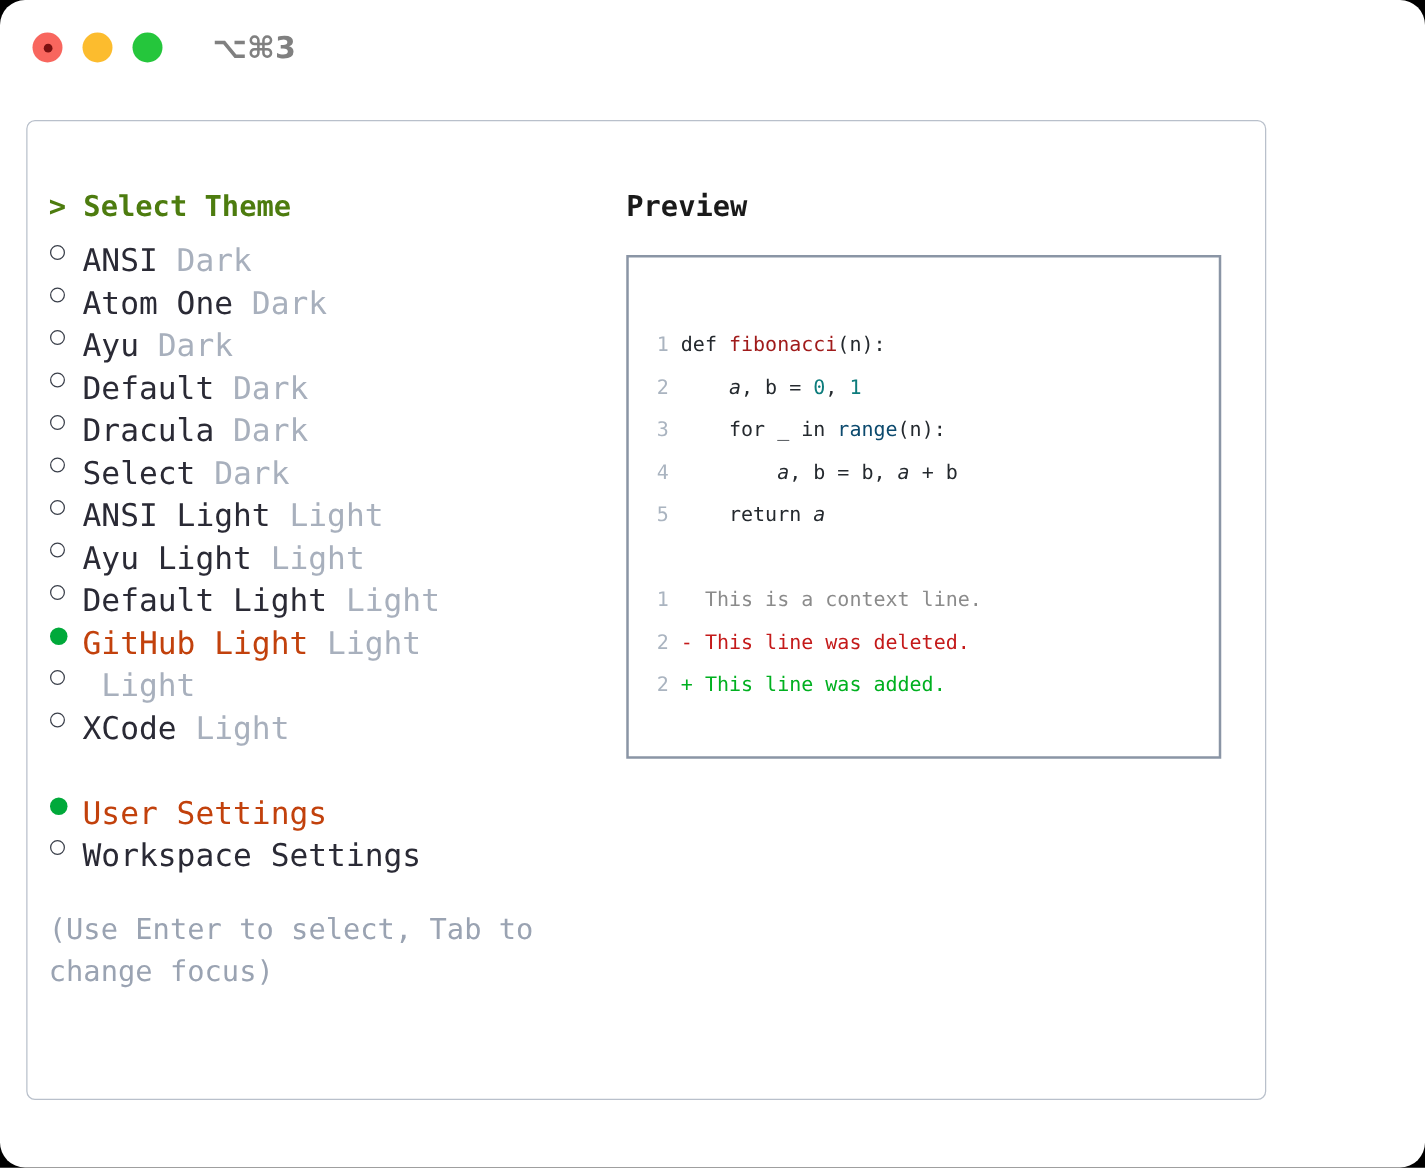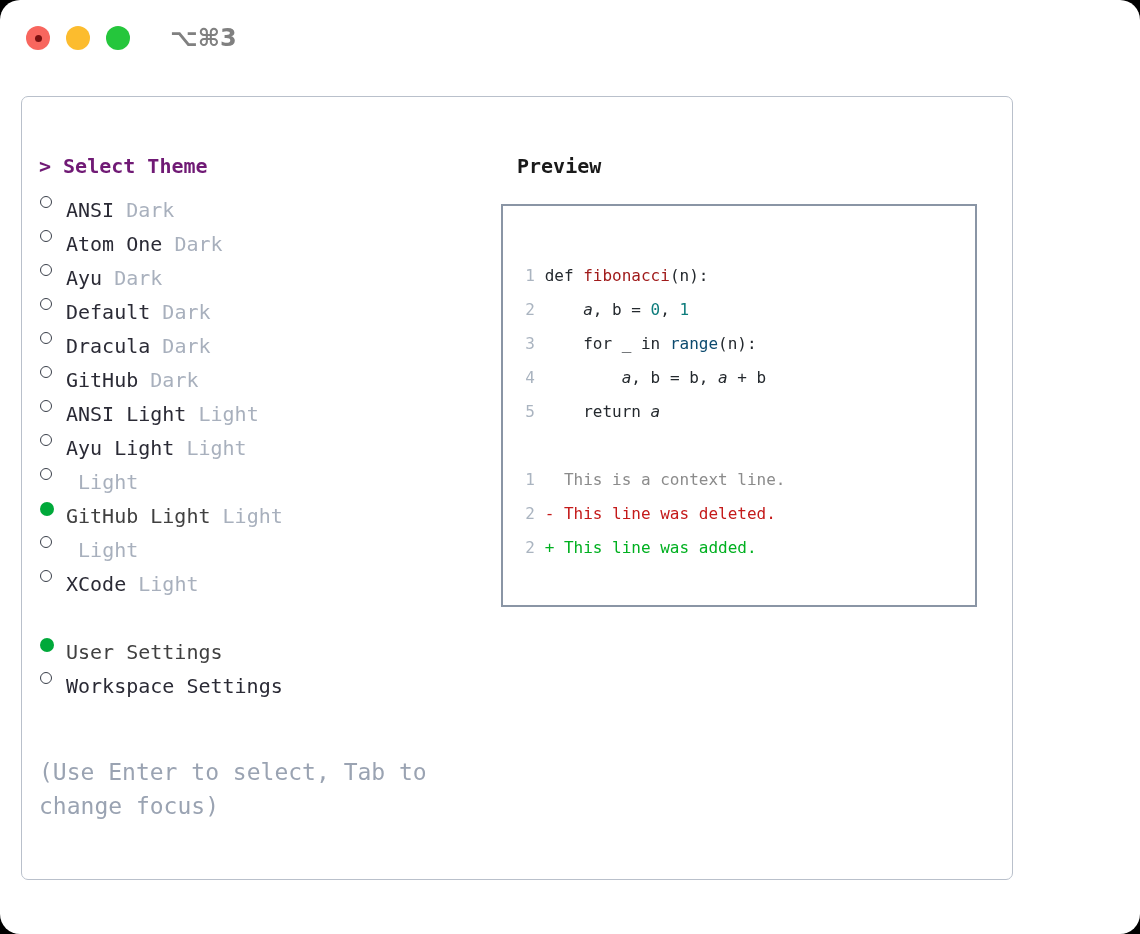--- a/index.html
+++ b/index.html
@@ -74,32 +74,32 @@
   }
 
   
   .left-pane {
     position: absolute;
     left: 17px;
     top: 52px;
     width: 430px;
   }
   .section-header {
-    font-size: 20px;
+    font-size: 23px;
     font-weight: bold;
-    color: #701a75;
+    color: #4d7c0f;
     line-height: 34px;
     white-space: pre;
   }
   .row {
     display: flex;
     align-items: baseline;
     line-height: 34px;
     height: 34px;
-    font-size: 20px;
+    font-size: 25px;
     white-space: pre;
   }
   .marker {
     width: 27px;
     flex: 0 0 27px;
     position: relative;
     height: 34px;
   }
   .marker .ring {
     position: absolute;
@@ -115,55 +115,53 @@
     position: absolute;
     left: 1px;
     top: 13px;
     width: 14px;
     height: 14px;
     border-radius: 50%;
     background: #00a93a;
     box-sizing: border-box;
   }
   .item-label { color: #2a2a35; }
-  .item-label.selected { color: #404040; }
+  .item-label.selected { color: #c2410c; }
   .item-tag { color: #a8b0bd; }
 
   .apply-header {
     font-size: 23px;
     color: #1a1a1a;
     line-height: 34px;
     padding-left: 27px;
     white-space: pre;
   }
   .spacer-row { height: 34px; }
 
   .help-text {
     font-size: 23px;
     color: #9aa3b2;
     line-height: 34px;
     width: 420px;
     white-space: pre-wrap;
-    margin-top: 28px;
   }
 
   
   .right-pane {
     position: absolute;
     left: 479px;
     top: 52px;
     width: 490px;
   }
   .preview-title {
-    font-size: 20px;
+    font-size: 23px;
     font-weight: bold;
     color: #1a1a1a;
     line-height: 34px;
     white-space: pre;
-    margin-left: 16px;
   }
   .preview-box {
     margin-top: 21px;
     width: 476px;
     height: 403px;
     border: 2px solid #8a95a5;
     box-sizing: border-box;
     background: #ffffff;
     position: relative;
   }
@@ -208,24 +206,24 @@
   <div class="card">
 
     <div class="left-pane">
       <div class="section-header">&gt; Select Theme</div>
       <div id="theme-list">
           <div class="row"><span class="marker"><span class="ring"></span></span><span class="item-label">ANSI</span><span> </span><span class="item-tag">Dark</span></div>
           <div class="row"><span class="marker"><span class="ring"></span></span><span class="item-label">Atom One</span><span> </span><span class="item-tag">Dark</span></div>
           <div class="row"><span class="marker"><span class="ring"></span></span><span class="item-label">Ayu</span><span> </span><span class="item-tag">Dark</span></div>
           <div class="row"><span class="marker"><span class="ring"></span></span><span class="item-label">Default</span><span> </span><span class="item-tag">Dark</span></div>
           <div class="row"><span class="marker"><span class="ring"></span></span><span class="item-label">Dracula</span><span> </span><span class="item-tag">Dark</span></div>
-          <div class="row"><span class="marker"><span class="ring"></span></span><span class="item-label">GitHub</span><span> </span><span class="item-tag">Dark</span></div>
+          <div class="row"><span class="marker"><span class="ring"></span></span><span class="item-label">Select</span><span> </span><span class="item-tag">Dark</span></div>
           <div class="row"><span class="marker"><span class="ring"></span></span><span class="item-label">ANSI Light</span><span> </span><span class="item-tag">Light</span></div>
           <div class="row"><span class="marker"><span class="ring"></span></span><span class="item-label">Ayu Light</span><span> </span><span class="item-tag">Light</span></div>
-          <div class="row"><span class="marker"><span class="ring"></span></span><span> </span><span class="item-tag">Light</span></div>
+          <div class="row"><span class="marker"><span class="ring"></span></span><span class="item-label">Default Light</span><span> </span><span class="item-tag">Light</span></div>
           <div class="row"><span class="marker"><span class="filled"></span></span><span class="item-label selected">GitHub Light</span><span> </span><span class="item-tag">Light</span></div>
           <div class="row"><span class="marker"><span class="ring"></span></span><span> </span><span class="item-tag">Light</span></div>
           <div class="row"><span class="marker"><span class="ring"></span></span><span class="item-label">XCode</span><span> </span><span class="item-tag">Light</span></div>
         </div>
       <div class="spacer-row"></div>
       <div id="apply-list">
           <div class="row"><span class="marker"><span class="filled"></span></span><span class="item-label selected">User Settings</span></div>
           <div class="row"><span class="marker"><span class="ring"></span></span><span class="item-label">Workspace Settings</span></div>
         </div>
       <div class="spacer-row"></div>

